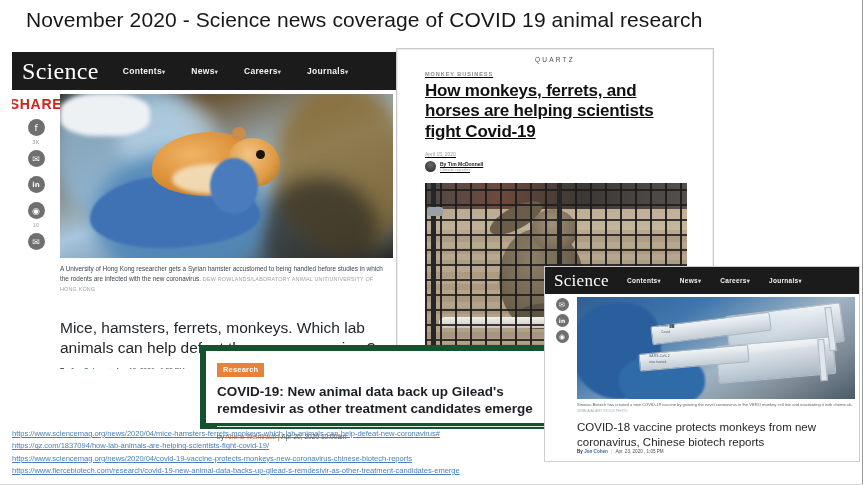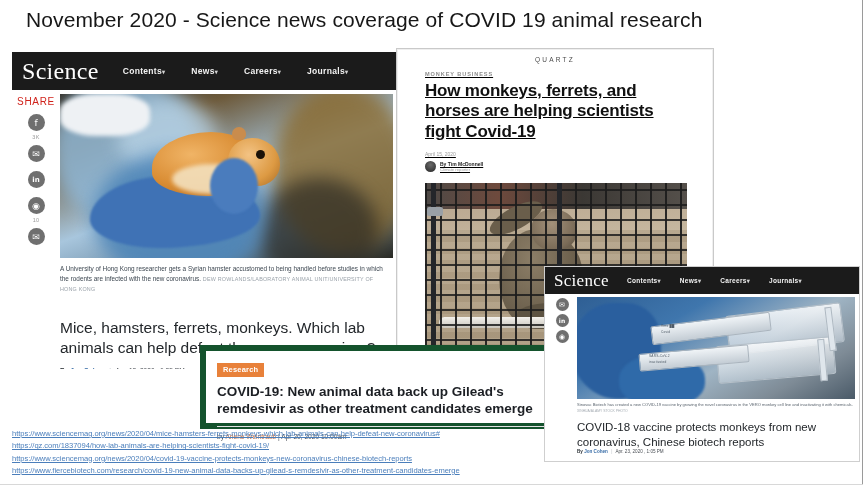--- a/index.html
+++ b/index.html
@@ -40,21 +40,21 @@
   }
   .caret { font-size: 6px; opacity: .85; }
 
   .sci-body { position: relative; height: 279px; background: #fff; }
 
   .share-col {
     position: absolute; left: 0; top: 6px; width: 48px;
     display: flex; flex-direction: column; align-items: center;
   }
   .share-label {
-    font-size: 10px; font-weight: normal; color: #d0221b;
+    font-size: 14px; font-weight: bold; color: #d0221b;
     letter-spacing: .7px; margin-bottom: 7px; text-align: center;
   }
   .share-btn {
     width: 17px; height: 17px; border-radius: 50%;
     background: #6f6f6f; color: #fff;
     display: flex; align-items: center; justify-content: center;
     font-size: 9px; font-family: "DejaVu Sans", sans-serif;
     margin-bottom: 3px;
   }
   .share-count {

